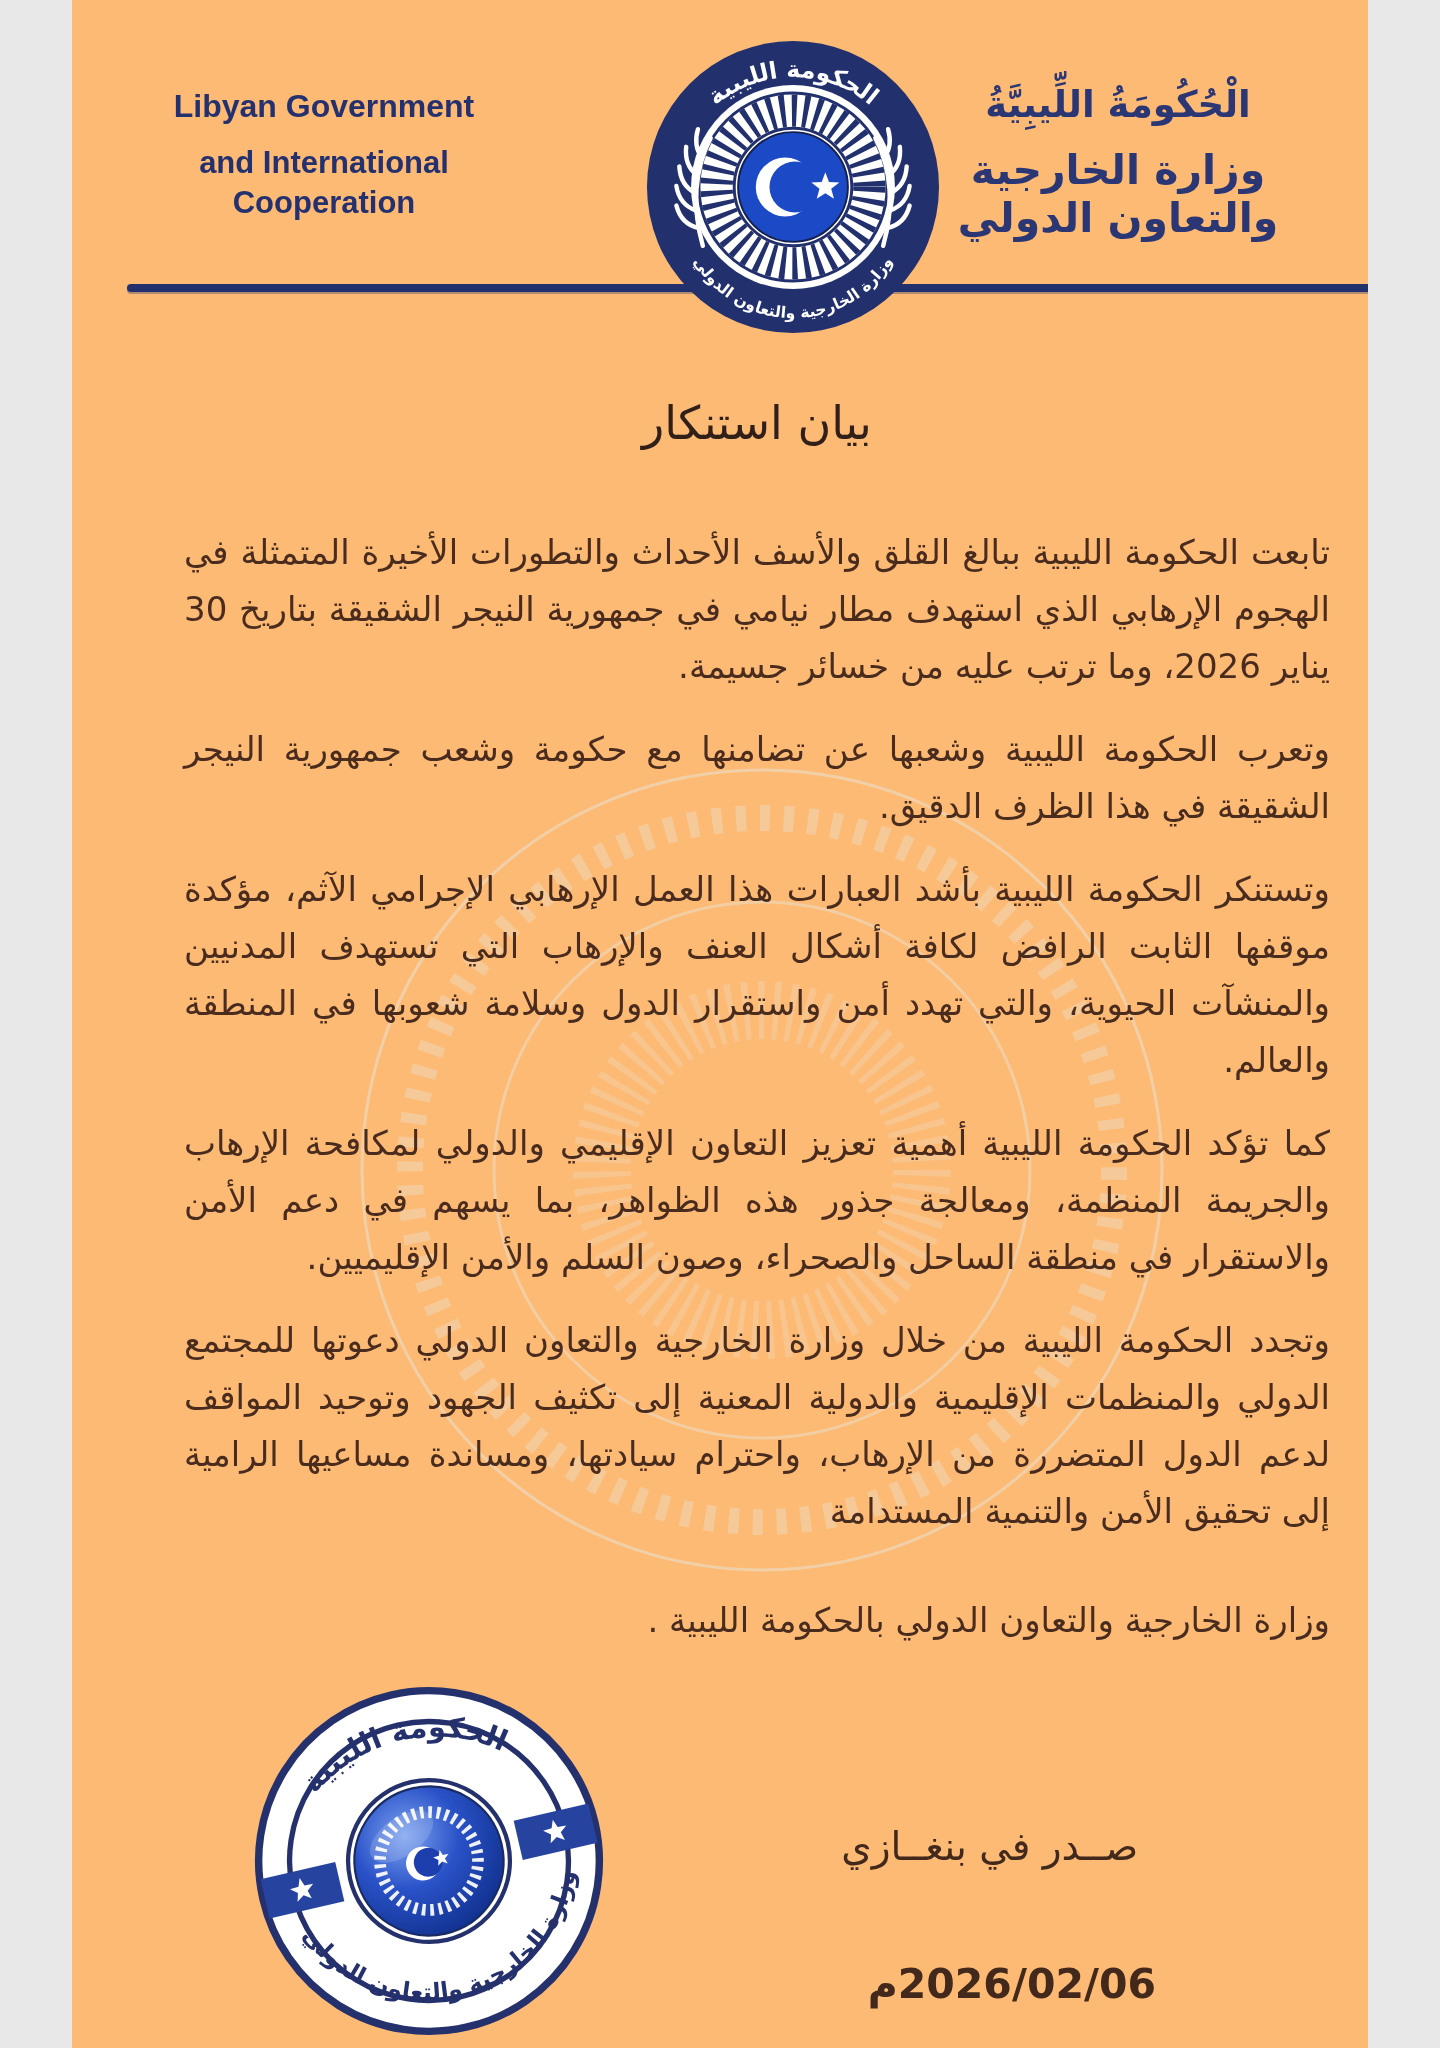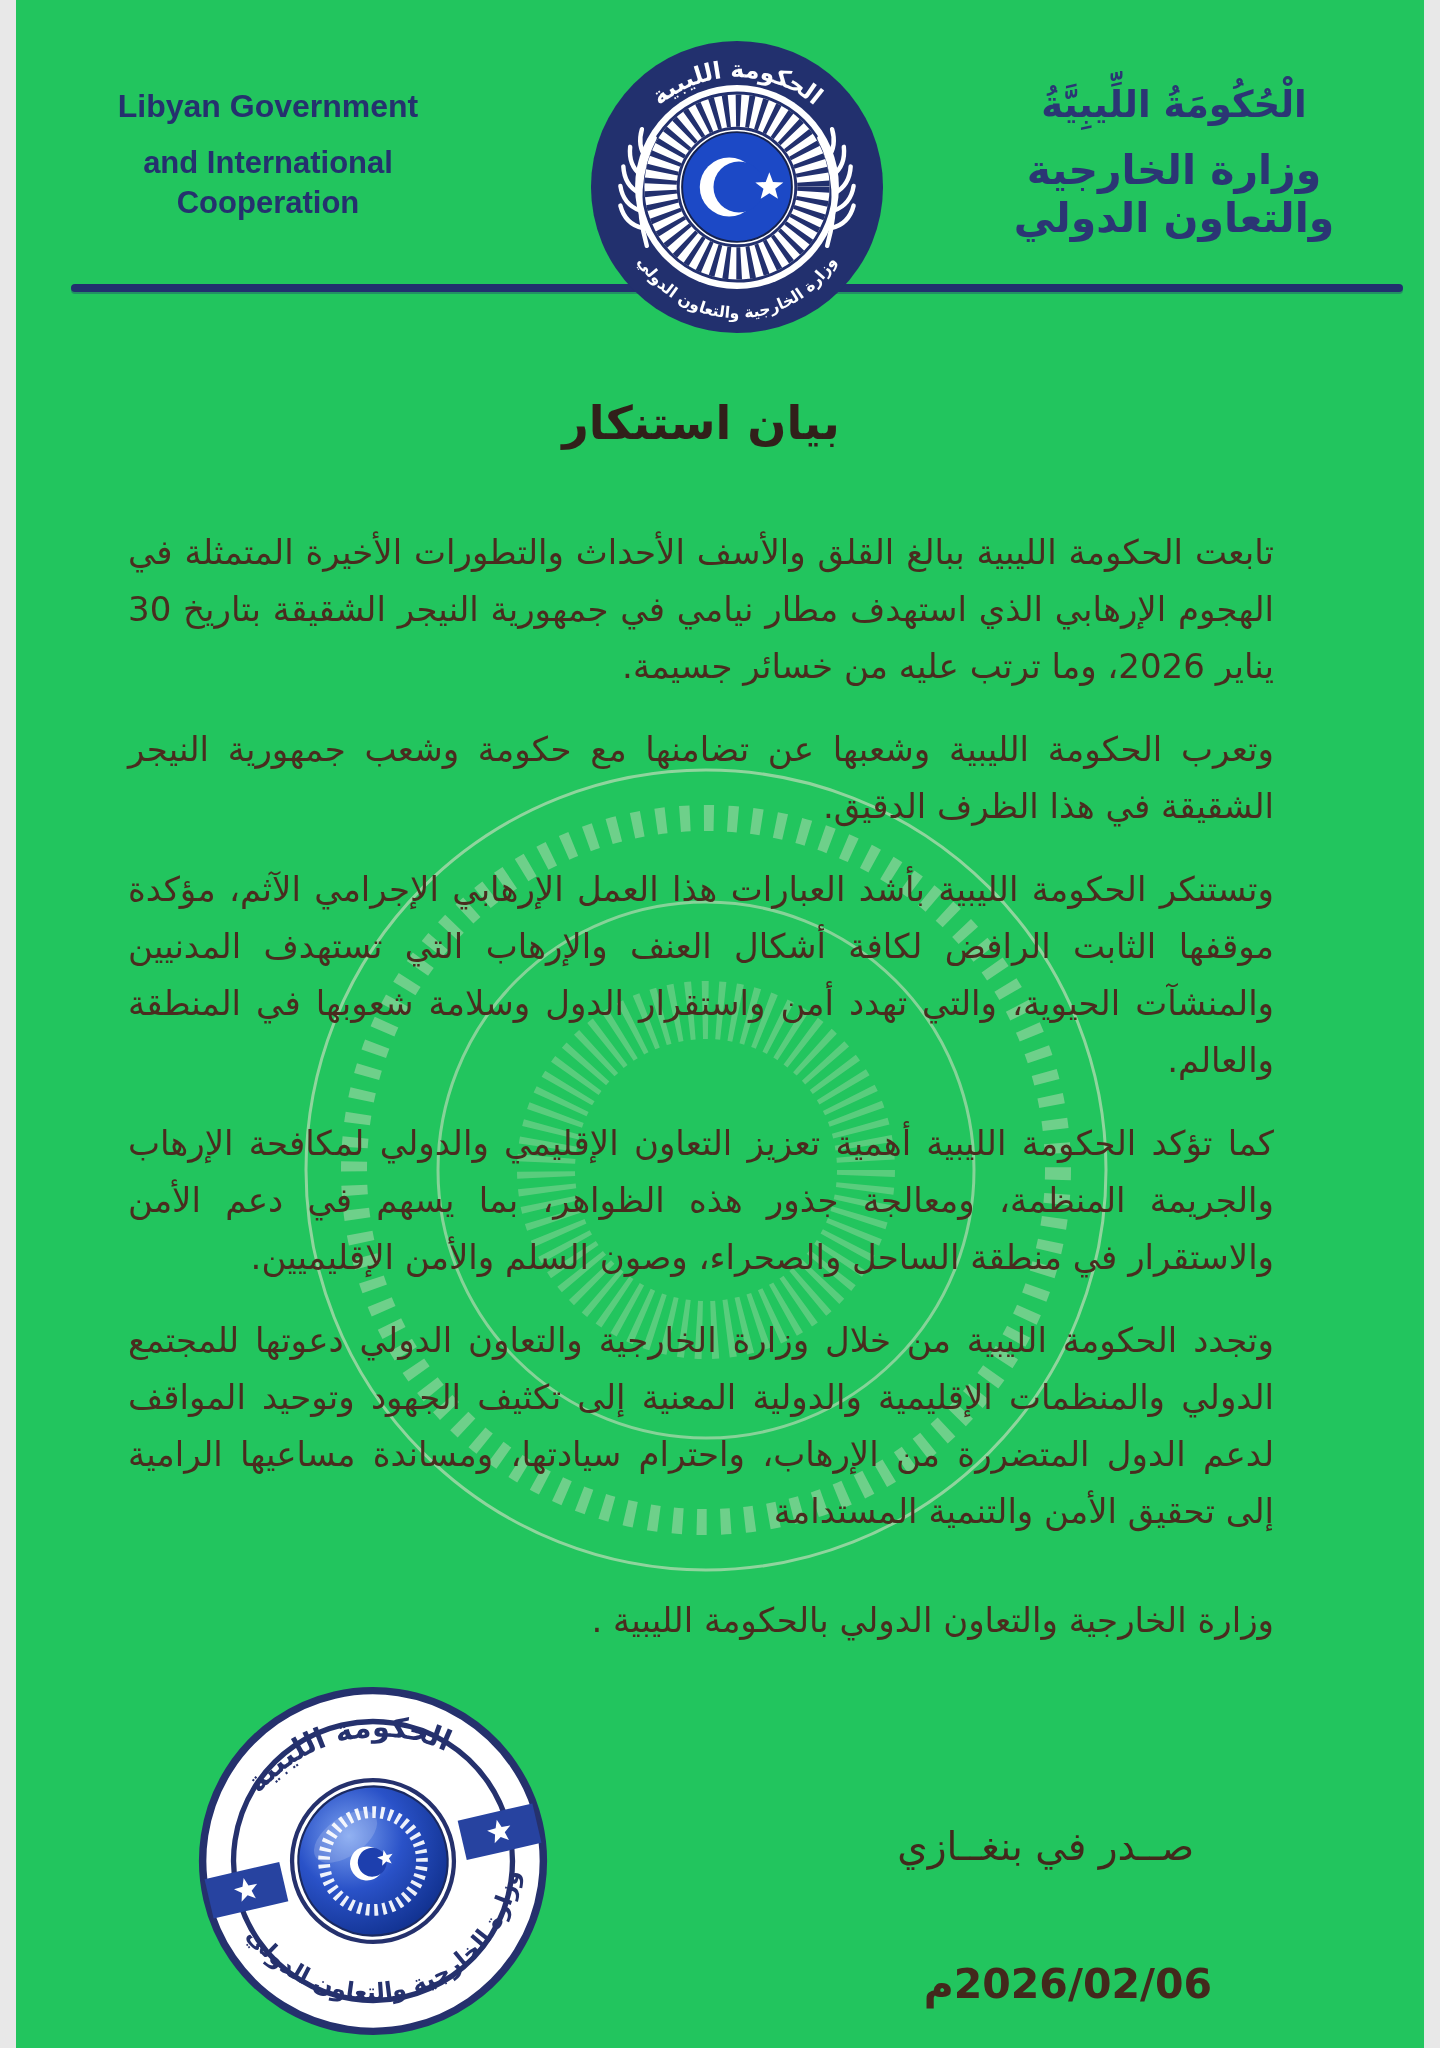--- a/index.html
+++ b/index.html
@@ -1,18 +1,18 @@
 <!DOCTYPE html>
 <html lang="ar"><head>
 <meta charset="utf-8">
 <style>
   html,body { margin:0; padding:0; background:#e8e8e8; }
   .page {
-    position:relative; width:1408px; height:2048px; margin:0 auto;
-    background:#22c55e; overflow:hidden;
+    position:relative; width:1296px; height:2048px; margin:0 auto;
+    background:#fdba74; overflow:hidden;
     font-family:"DejaVu Sans", sans-serif;
   }
   
   .header-english {
     position:absolute; left:52px; top:88px; width:400px;
     text-align:center; color:#25316e; font-weight:bold;
     font-family:"Liberation Sans", sans-serif;
   }
   .he-line1 { font-size:32px; margin-bottom:18px; }
   .he-line2 { font-size:29px; line-height:1.28; }
@@ -33,21 +33,21 @@
   }
   .emblem { position:absolute; left:574px; top:40px; width:294px; height:294px; z-index:2; }
 
   
   .watermark { position:absolute; left:260px; top:740px; width:860px; height:860px; pointer-events:none; }
 
   
   .doc-title {
     position:absolute; left:112px; top:396px; width:1146px; margin:0;
     text-align:center; direction:rtl;
-    font-size:46px; font-weight:bold; color:#31201a;
+    font-size:46px; font-weight:normal; color:#31201a;
   }
   .body-text {
     position:absolute; left:112px; top:524px; width:1146px;
     direction:rtl; text-align:justify;
     font-size:34px; font-weight:normal; color:#4a2c1f;
     line-height:57px;
   }
   .body-text p { margin:0 0 26px 0; }
   .closing-line {
     margin-top:52px !important;

